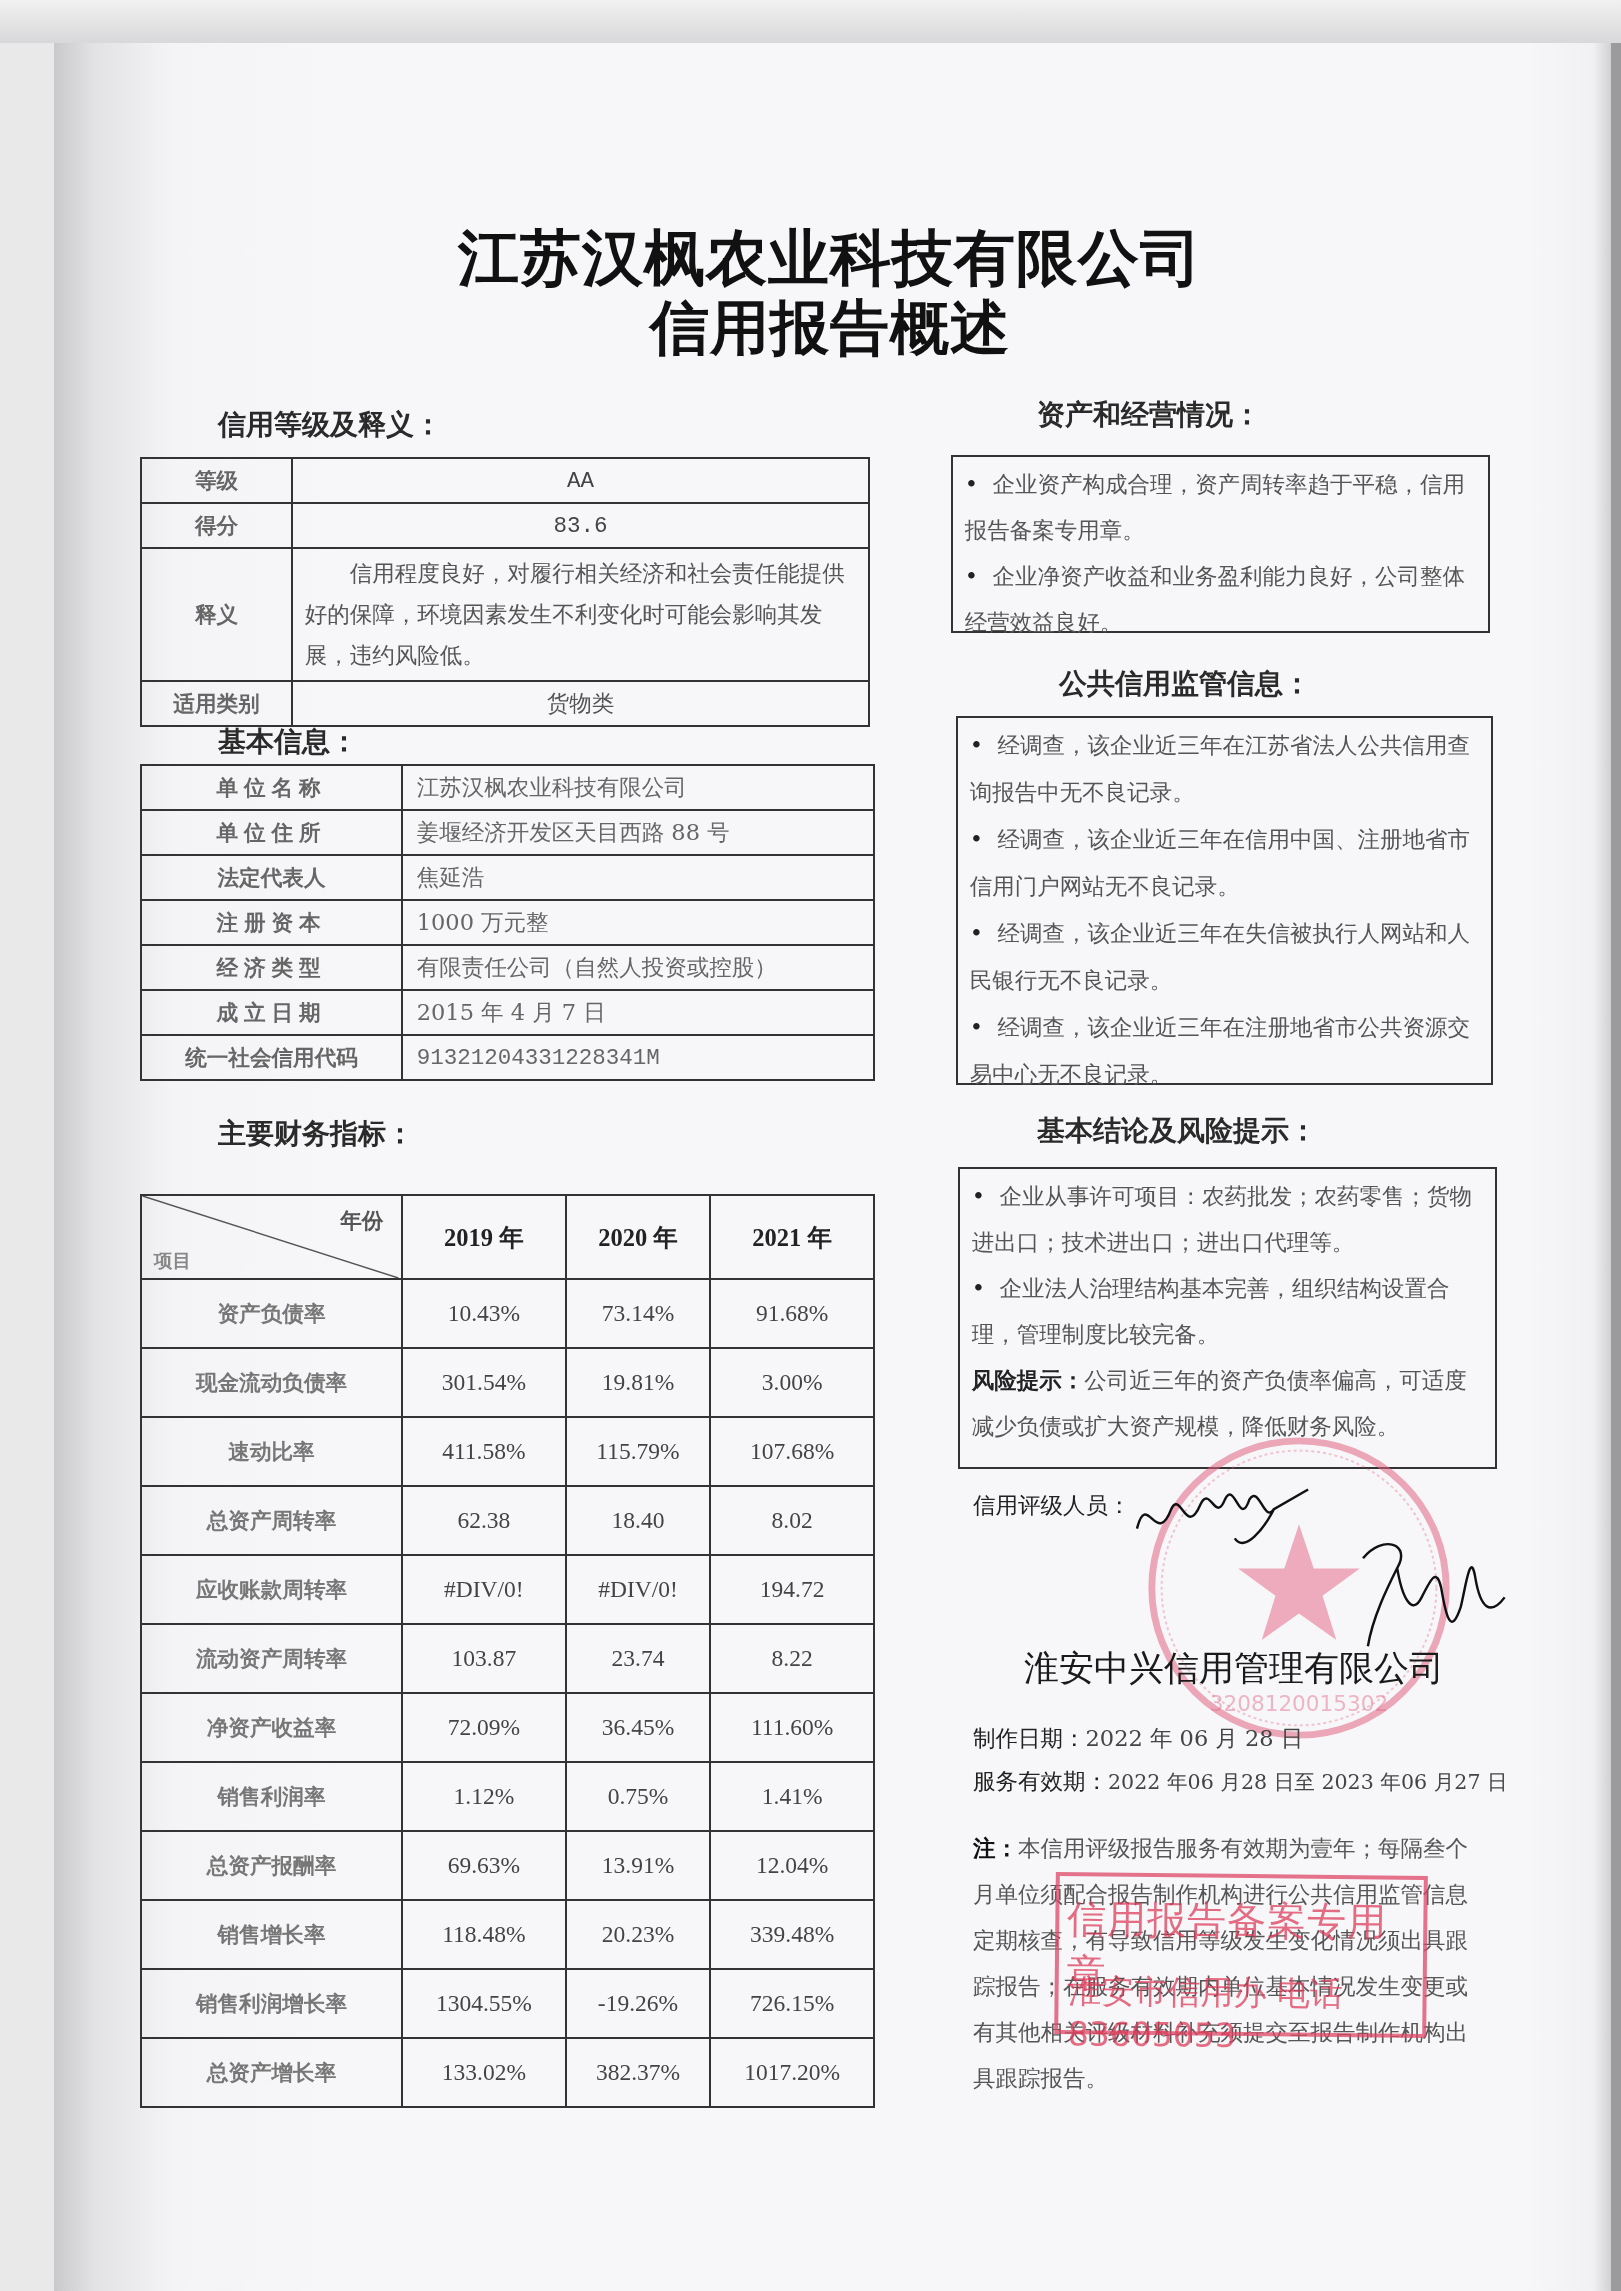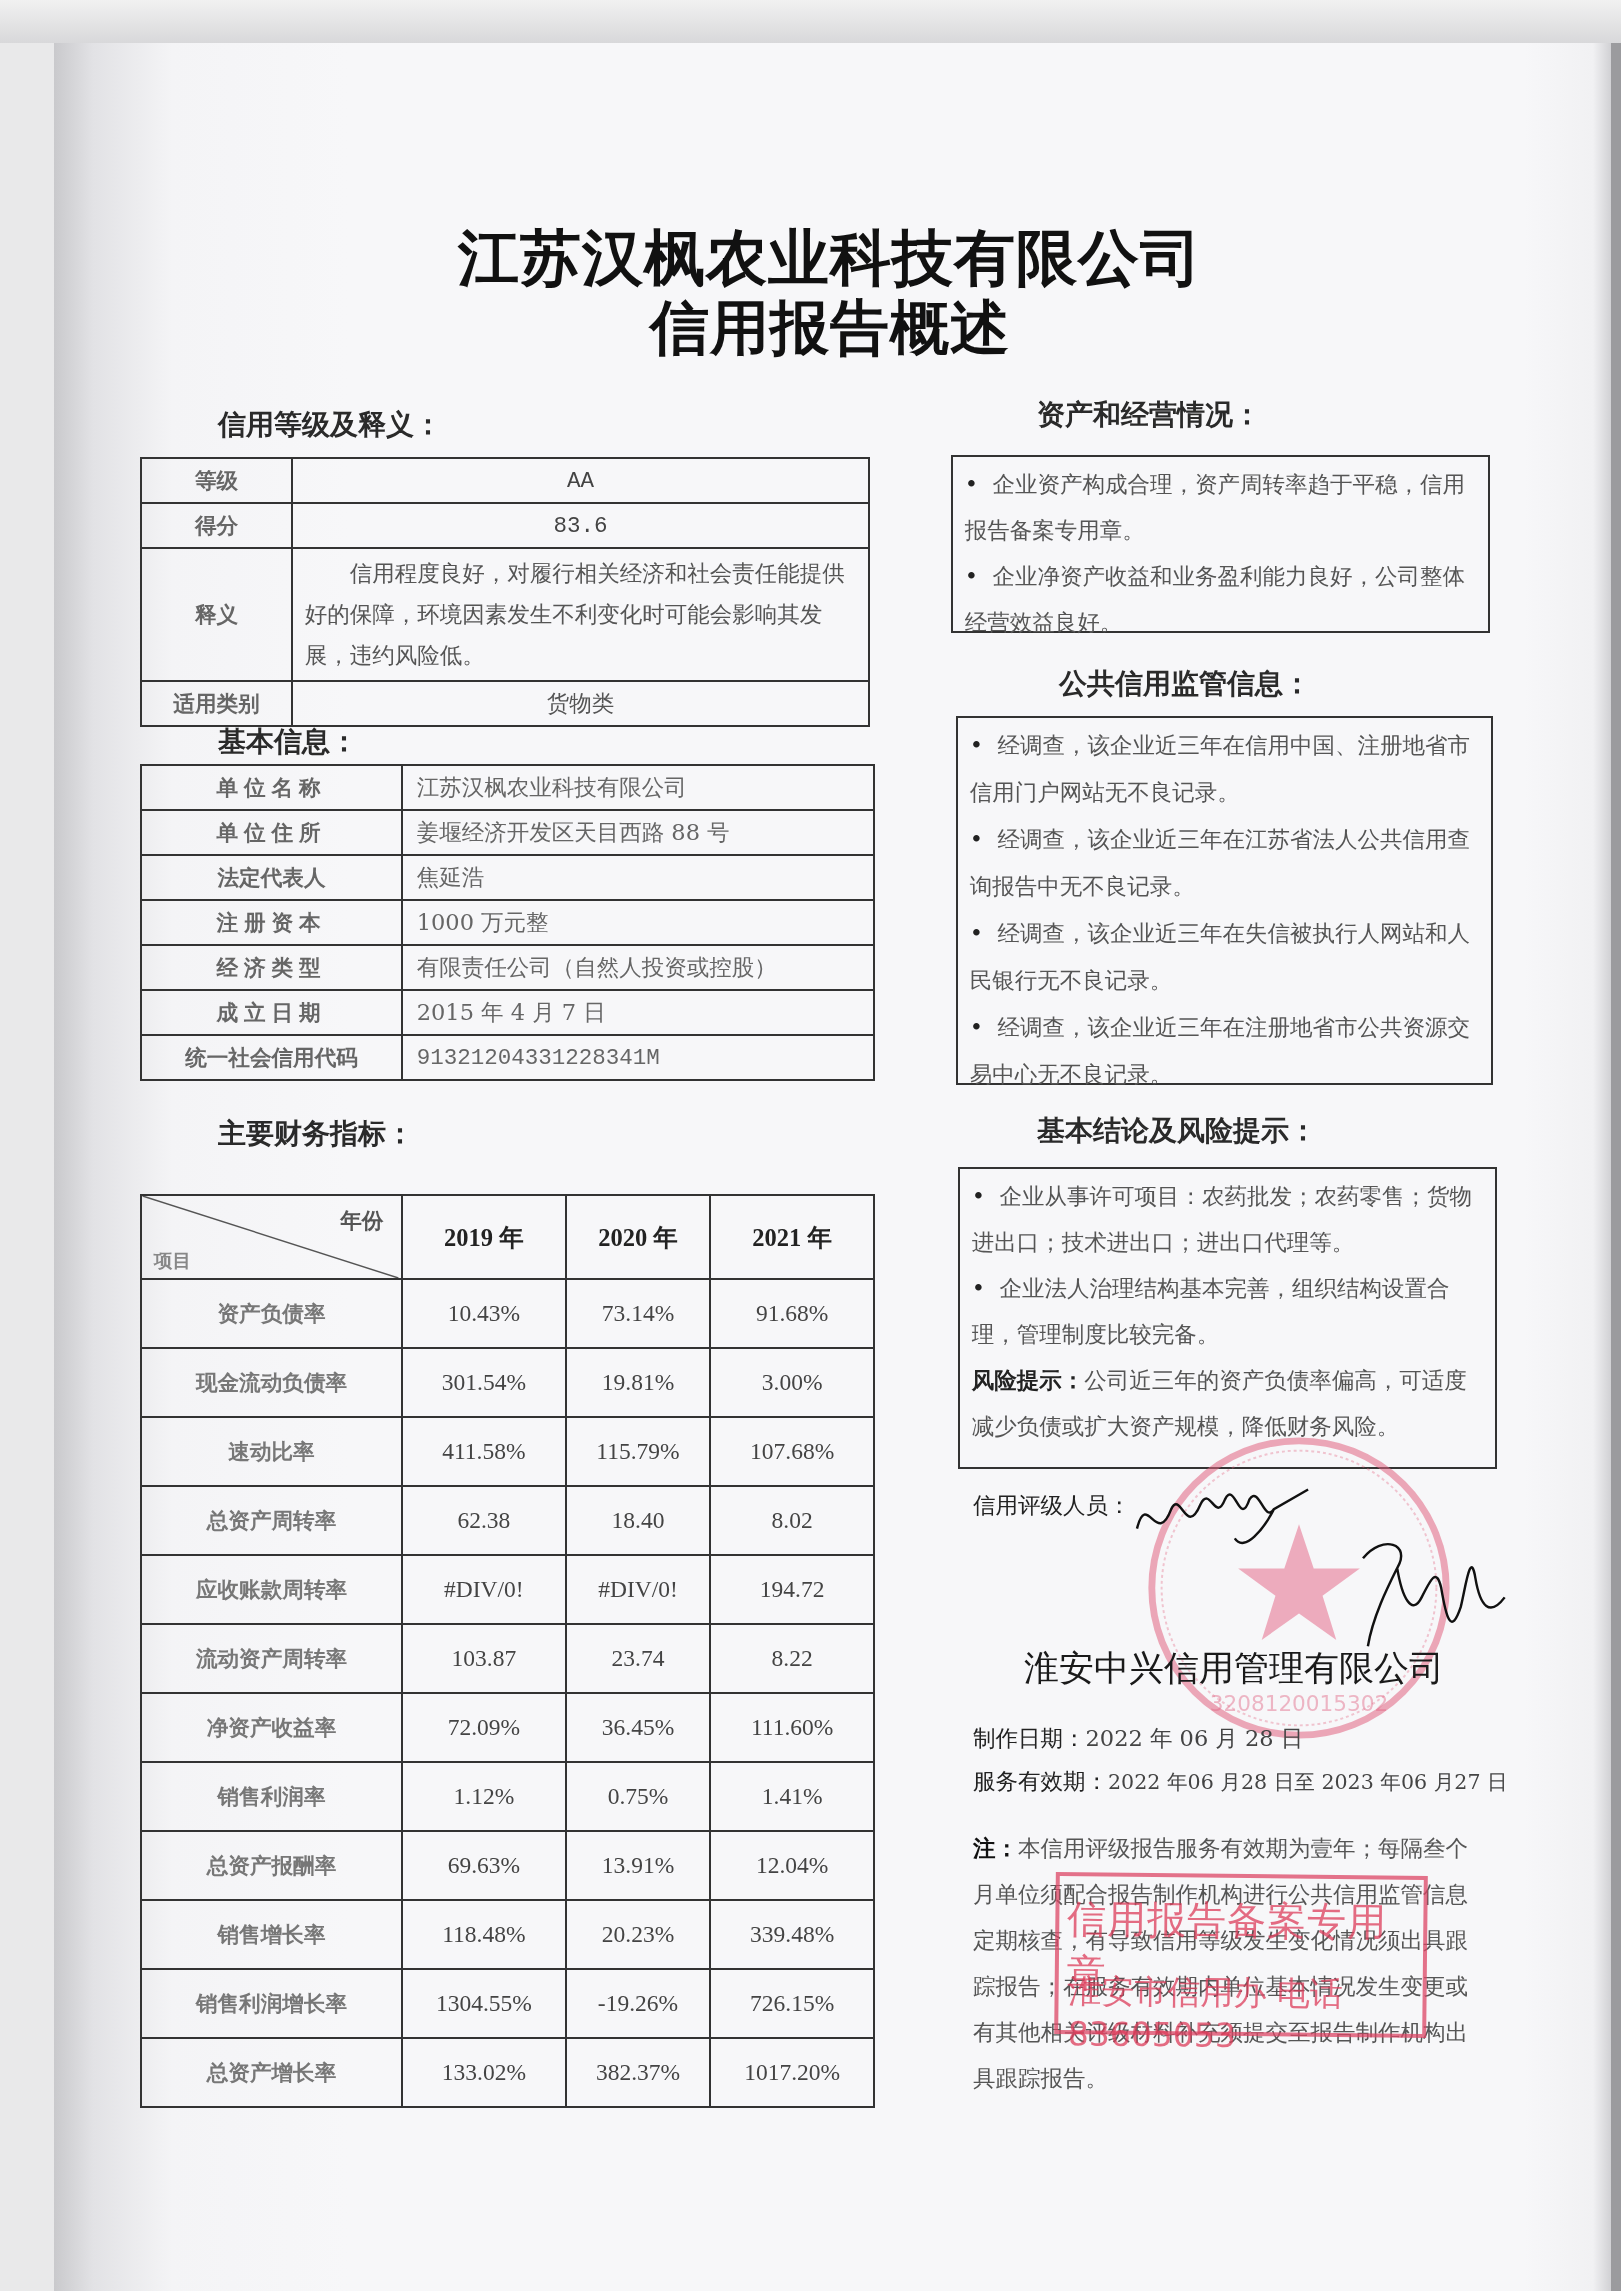--- a/index.html
+++ b/index.html
@@ -221,22 +221,22 @@
 </table>
 
 <div class="sec" style="left:1037px;top:396px;font-size:28px;">资产和经营情况：</div>
 <div class="box" style="left:951px;top:455px;width:539px;height:178px;">
   <p><span class="b">•&nbsp;&nbsp;</span><span>企业资产构成合理，资产周转率趋于平稳，信用报告备案专用章。</span></p>
   <p><span class="b">•&nbsp;&nbsp;</span><span>企业净资产收益和业务盈利能力良好，公司整体经营效益良好。</span></p>
 </div>
 
 <div class="sec" style="left:1037px;top:665px;margin-left:22px;">公共信用监管信息：</div>
 <div class="box" style="left:956px;top:716px;width:537px;height:369px;line-height:47px;">
+  <p><span class="b">•&nbsp;&nbsp;</span><span>经调查，该企业近三年在江苏省法人公共信用查询报告中无不良记录。</span></p>
   <p><span class="b">•&nbsp;&nbsp;</span><span>经调查，该企业近三年在信用中国、注册地省市信用门户网站无不良记录。</span></p>
-  <p><span class="b">•&nbsp;&nbsp;</span><span>经调查，该企业近三年在江苏省法人公共信用查询报告中无不良记录。</span></p>
   <p><span class="b">•&nbsp;&nbsp;</span><span>经调查，该企业近三年在失信被执行人网站和人民银行无不良记录。</span></p>
   <p><span class="b">•&nbsp;&nbsp;</span><span>经调查，该企业近三年在注册地省市公共资源交易中心无不良记录。</span></p>
 </div>
 
 <div class="sec" style="left:1037px;top:1112px;">基本结论及风险提示：</div>
 <div class="box" style="left:958px;top:1167px;width:539px;height:302px;">
   <p><span class="b">•&nbsp;&nbsp;</span><span>企业从事许可项目：农药批发；农药零售；货物进出口；技术进出口；进出口代理等。</span></p>
   <p><span class="b">•&nbsp;&nbsp;</span><span>企业法人治理结构基本完善，组织结构设置合理，管理制度比较完备。</span></p>
   <p><strong>风险提示：</strong><span>公司近三年的资产负债率偏高，可适度减少负债或扩大资产规模，降低财务风险。</span></p>
 </div>

